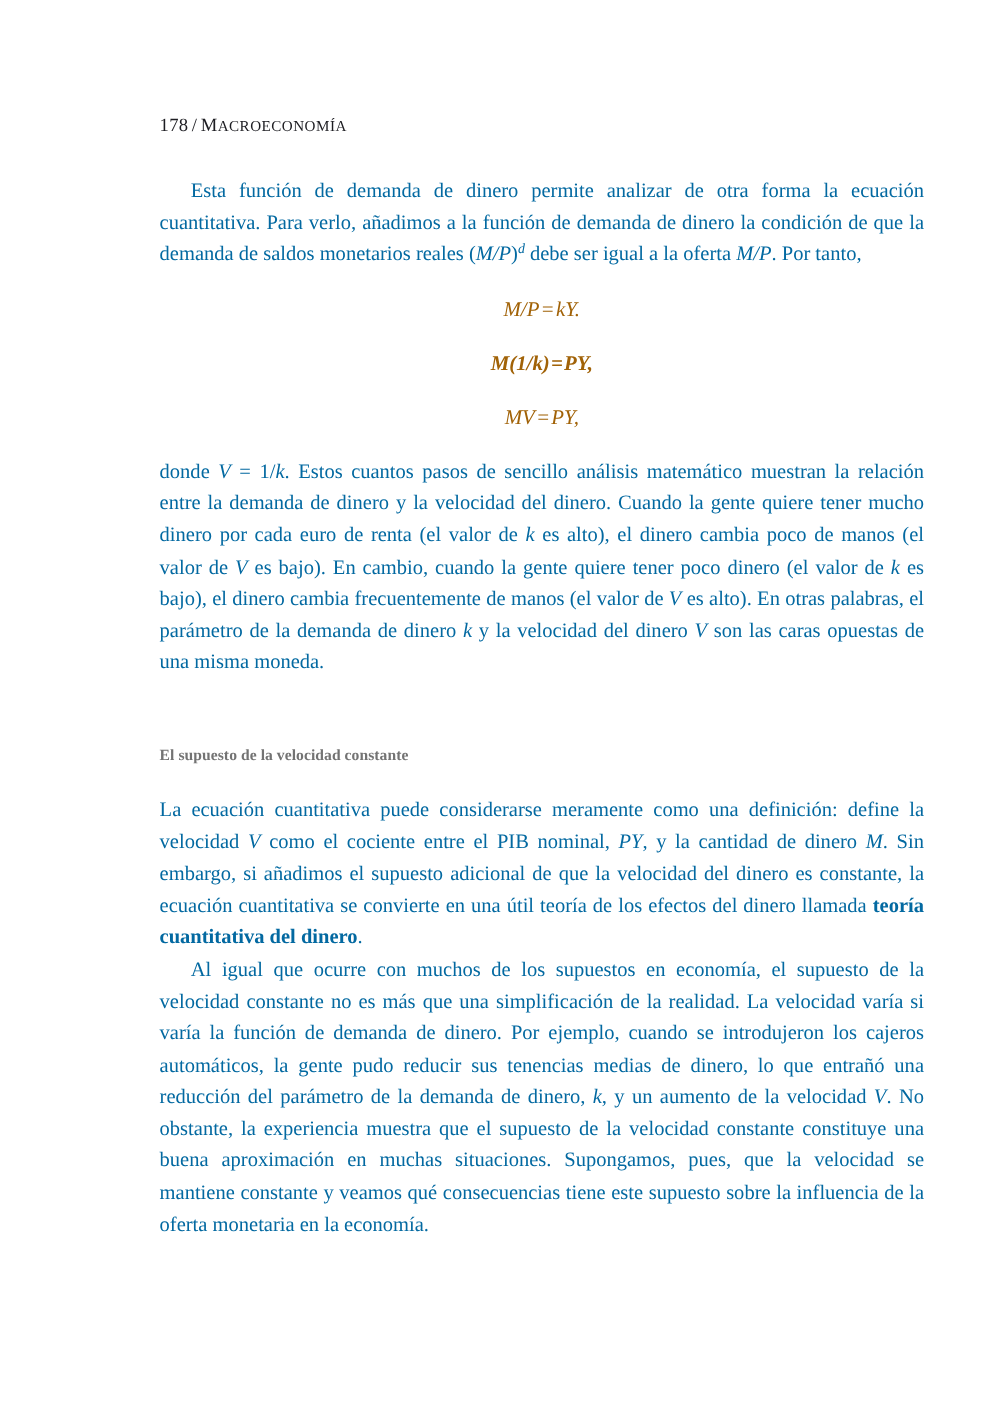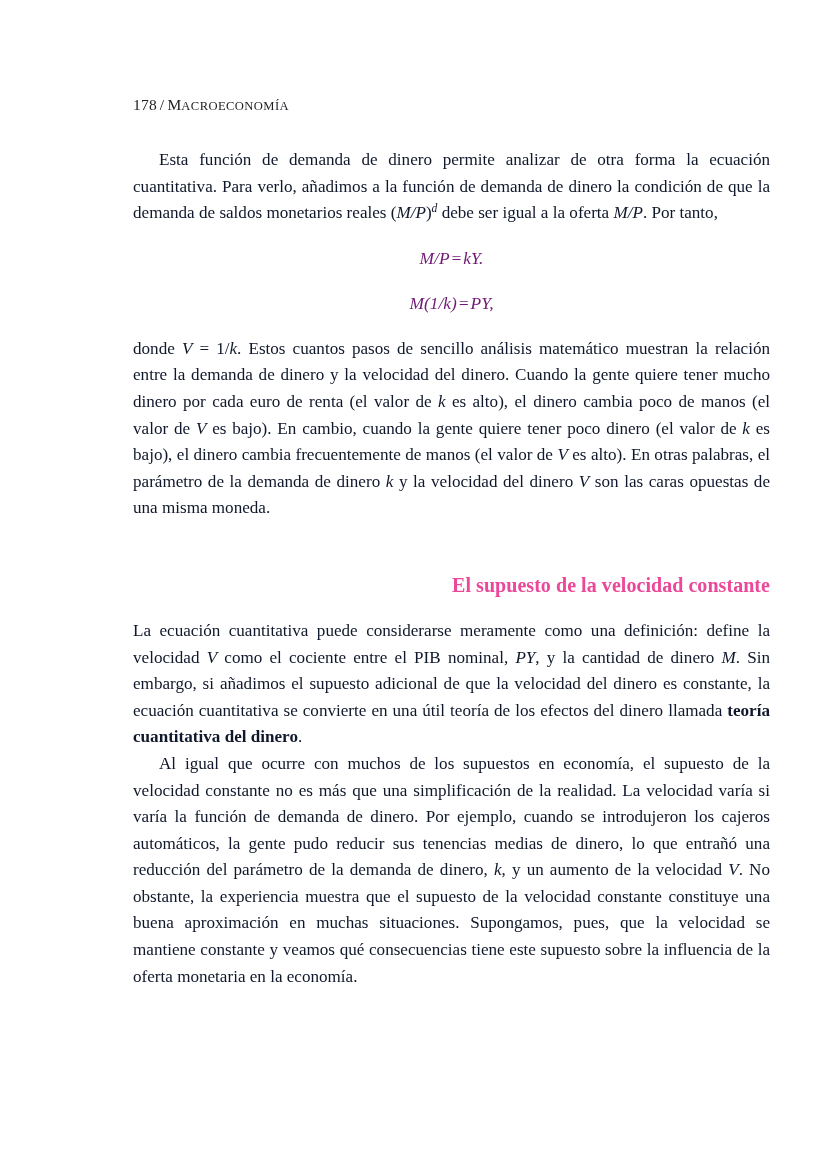--- a/index.html
+++ b/index.html
@@ -44,53 +44,53 @@
     font-size: 12.6px;
     letter-spacing: 0.4px;
   }
 
   p.body {
     margin: 0;
     font-size: 17.1px;
     line-height: 26.6px;
     text-align: justify;
     text-justify: inter-word;
-    color: #0f172a;
+    color: #0369a1;
     -webkit-hyphens: none;
     hyphens: none;
   }
   p.first-para { margin-top: 31px; }
   p.indent { text-indent: 26px; }
   p.gap-top { margin-top: 20px; }
 
   .eq {
     margin: 0;
     font-size: 17.4px;
     line-height: 26px;
     text-align: center;
     font-style: italic;
-    color: #701a75;
+    color: #a16207;
   }
   .eq-1 { margin-top: 18px; }
-  .eq-2 { margin-top: 19px; }
+  .eq-2 { margin-top: 19px; font-weight: bold; }
   .eq-3 { margin-top: 19px; }
 
   .eq .op {
     font-style: italic;
     padding: 0 1px;
   }
 
   h2.section-head {
     margin: 0;
     margin-top: 52px;
-    font-size: 20px;
+    font-size: 13px;
     line-height: 22px;
     font-weight: bold;
-    text-align: right;
-    color: #ec4899;
+    text-align: left;
+    color: #737373;
     letter-spacing: 0.05px;
   }
 
   em.var {
     font-style: italic;
   }
   sup.sup-d {
     font-style: italic;
     font-size: 0.68em;
     vertical-align: 0.52em;
@@ -111,20 +111,21 @@
     </div>
 
     <p class="body first-para indent"><span>Esta función de demanda de dinero permite analizar de otra forma la ecuación cuantitativa. Para verlo, añadimos a la función de demanda de dinero la condición de que la demanda de saldos monetarios reales (</span><em class="var">M/P</em><span>)</span><sup class="sup-d">d</sup><span> debe ser igual a la oferta </span><em class="var">M/P</em><span>. Por tanto,</span></p>
 
     <p class="eq eq-1"><span>M/P</span><span class="op">=</span><span>kY.</span></p>
 
 
     <p class="eq eq-2"><span>M(1/k)</span><span class="op">=</span><span>PY,</span></p>
 
 
+    <p class="eq eq-3"><span>MV</span><span class="op">=</span><span>PY,</span></p>
 
     <p class="body gap-top"><span>donde </span><em class="var">V</em><span> = 1/</span><em class="var">k</em><span>. Estos cuantos pasos de sencillo análisis matemático muestran la relación entre la demanda de dinero y la velocidad del dinero. Cuando la gente quiere tener mucho dinero por cada euro de renta (el valor de </span><em class="var">k</em><span> es alto), el dinero cambia poco de manos (el valor de </span><em class="var">V</em><span> es bajo). En cambio, cuando la gente quiere tener poco dinero (el valor de </span><em class="var">k</em><span> es bajo), el dinero cambia frecuentemente de manos (el valor de </span><em class="var">V</em><span> es alto). En otras palabras, el parámetro de la demanda de dinero </span><em class="var">k</em><span> y la velocidad del dinero </span><em class="var">V</em><span> son las caras opuestas de una misma moneda.</span></p>
 
     <h2 class="section-head">El supuesto de la velocidad constante</h2>
 
     <p class="body" style="margin-top:22px;"><span>La ecuación cuantitativa puede considerarse meramente como una definición: define la velocidad </span><em class="var">V</em><span> como el cociente entre el PIB nominal, </span><em class="var">PY</em><span>, y la cantidad de dinero </span><em class="var">M</em><span>. Sin embargo, si añadimos el supuesto adicional de que la velocidad del dinero es constante, la ecuación cuantitativa se convierte en una útil teoría de los efectos del dinero llamada </span><strong class="term">teoría cuantitativa del dinero</strong><span>.</span></p>
 
     <p class="body indent"><span>Al igual que ocurre con muchos de los supuestos en economía, el supuesto de la velocidad constante no es más que una simplificación de la realidad. La velocidad varía si varía la función de demanda de dinero. Por ejemplo, cuando se introdujeron los cajeros automáticos, la gente pudo reducir sus tenencias medias de dinero, lo que entrañó una reducción del parámetro de la demanda de dinero, </span><em class="var">k</em><span>, y un aumento de la velocidad </span><em class="var">V</em><span>. No obstante, la experiencia muestra que el supuesto de la velocidad constante constituye una buena aproximación en muchas situaciones. Supongamos, pues, que la velocidad se mantiene constante y veamos qué consecuencias tiene este supuesto sobre la influencia de la oferta monetaria en la economía.</span></p>
 
   </div>

